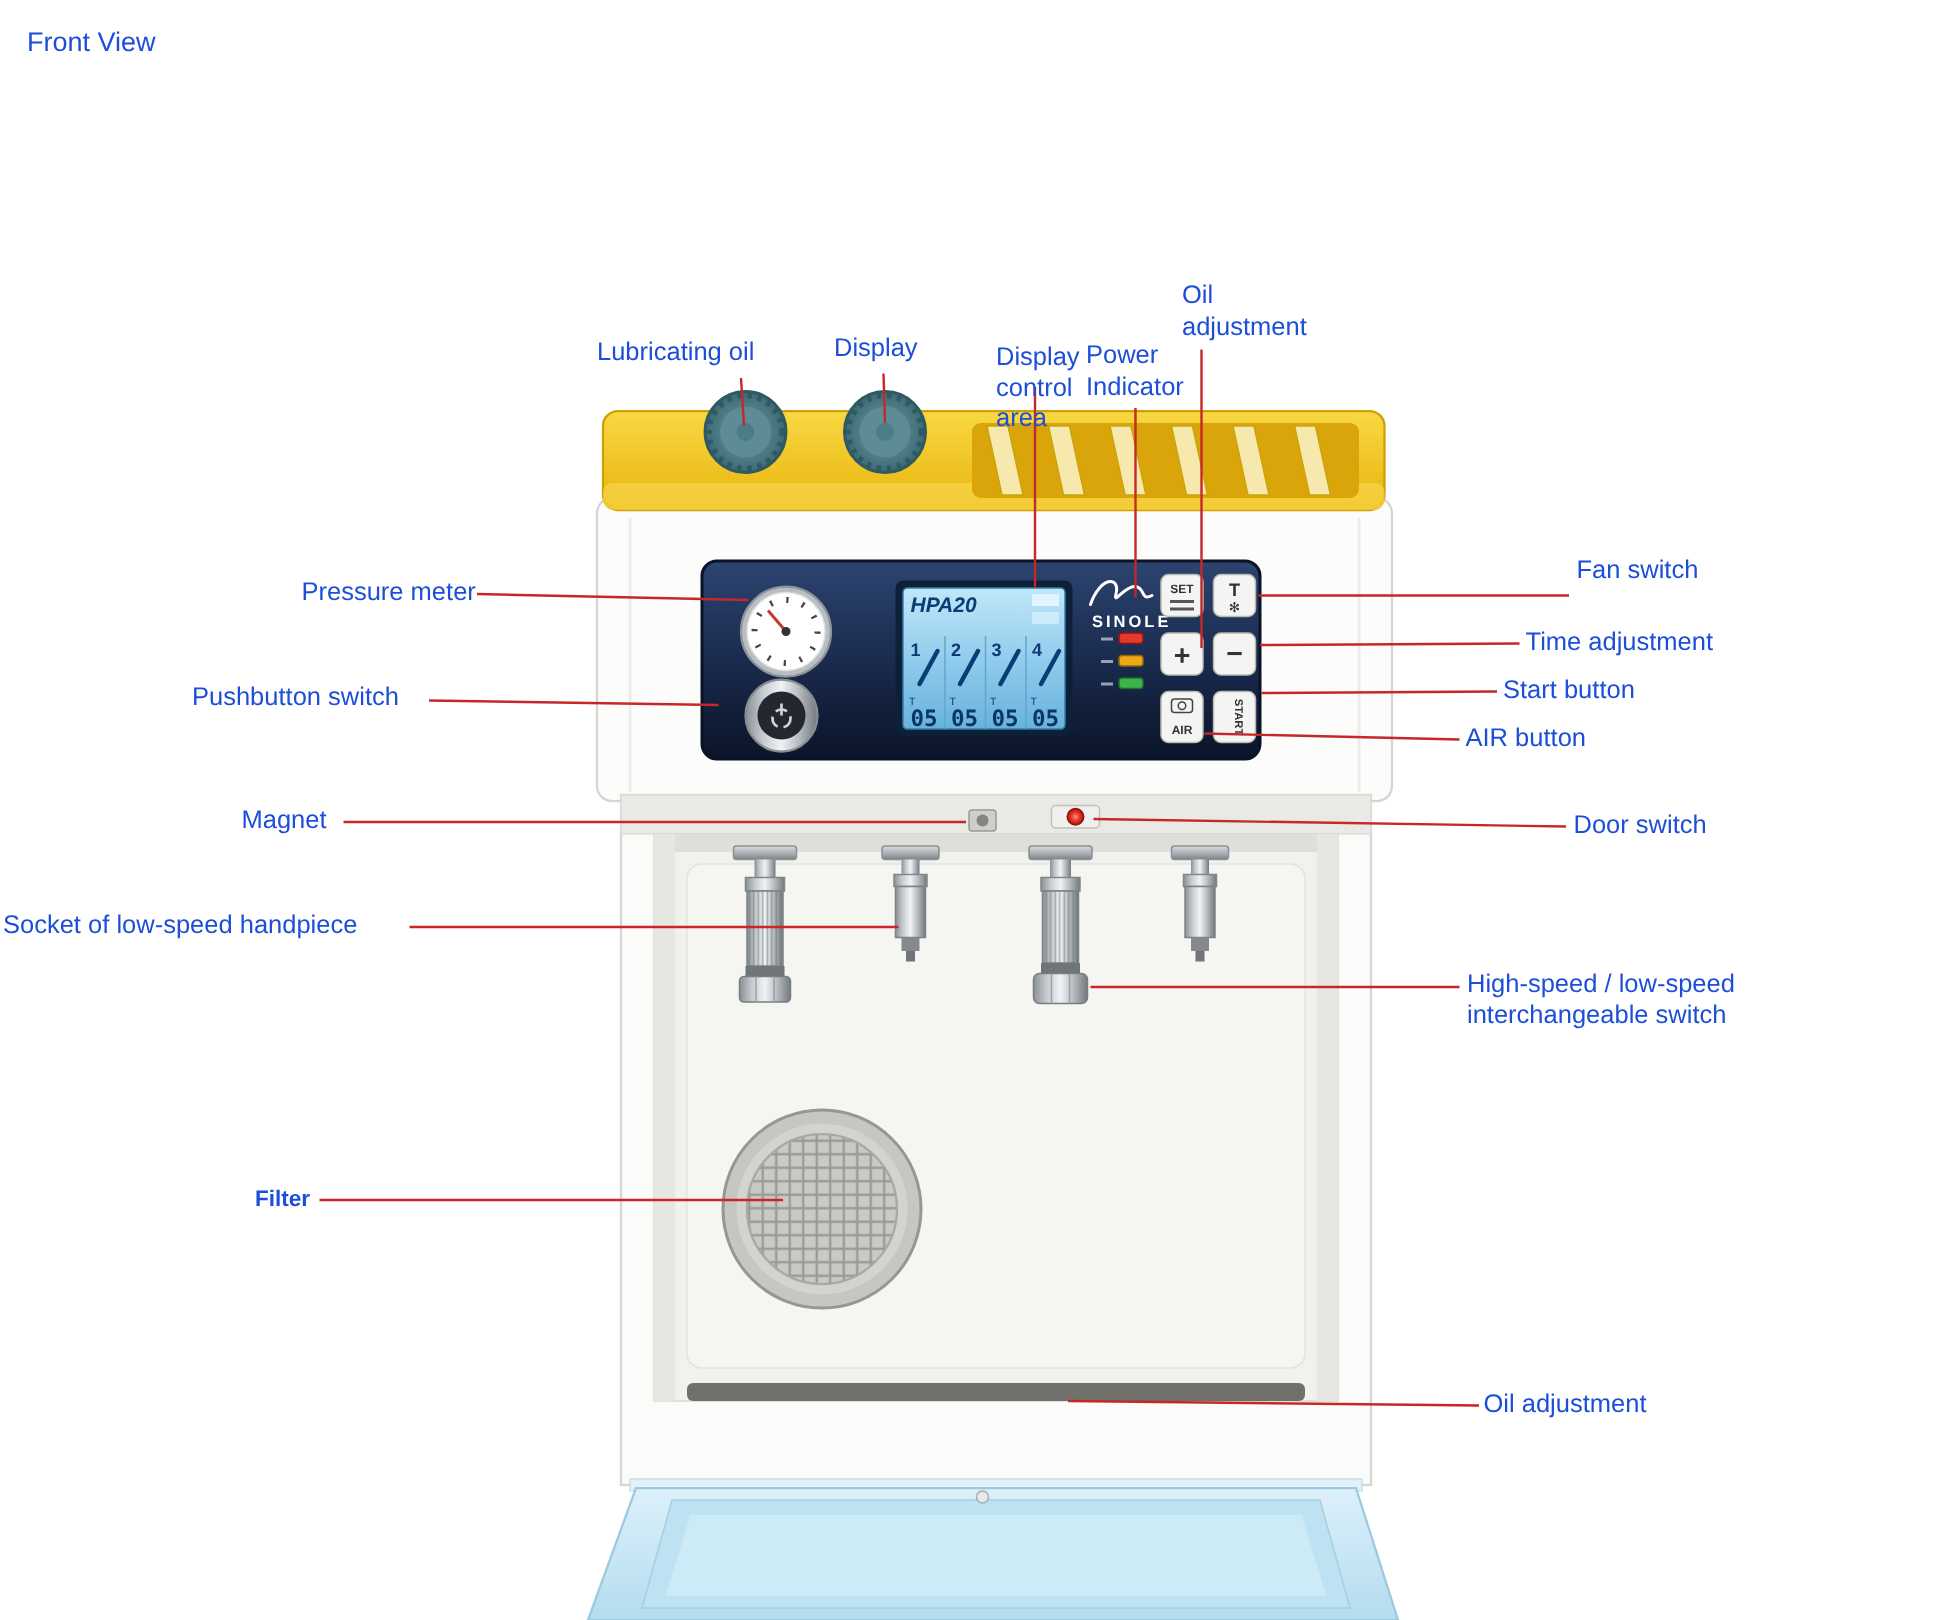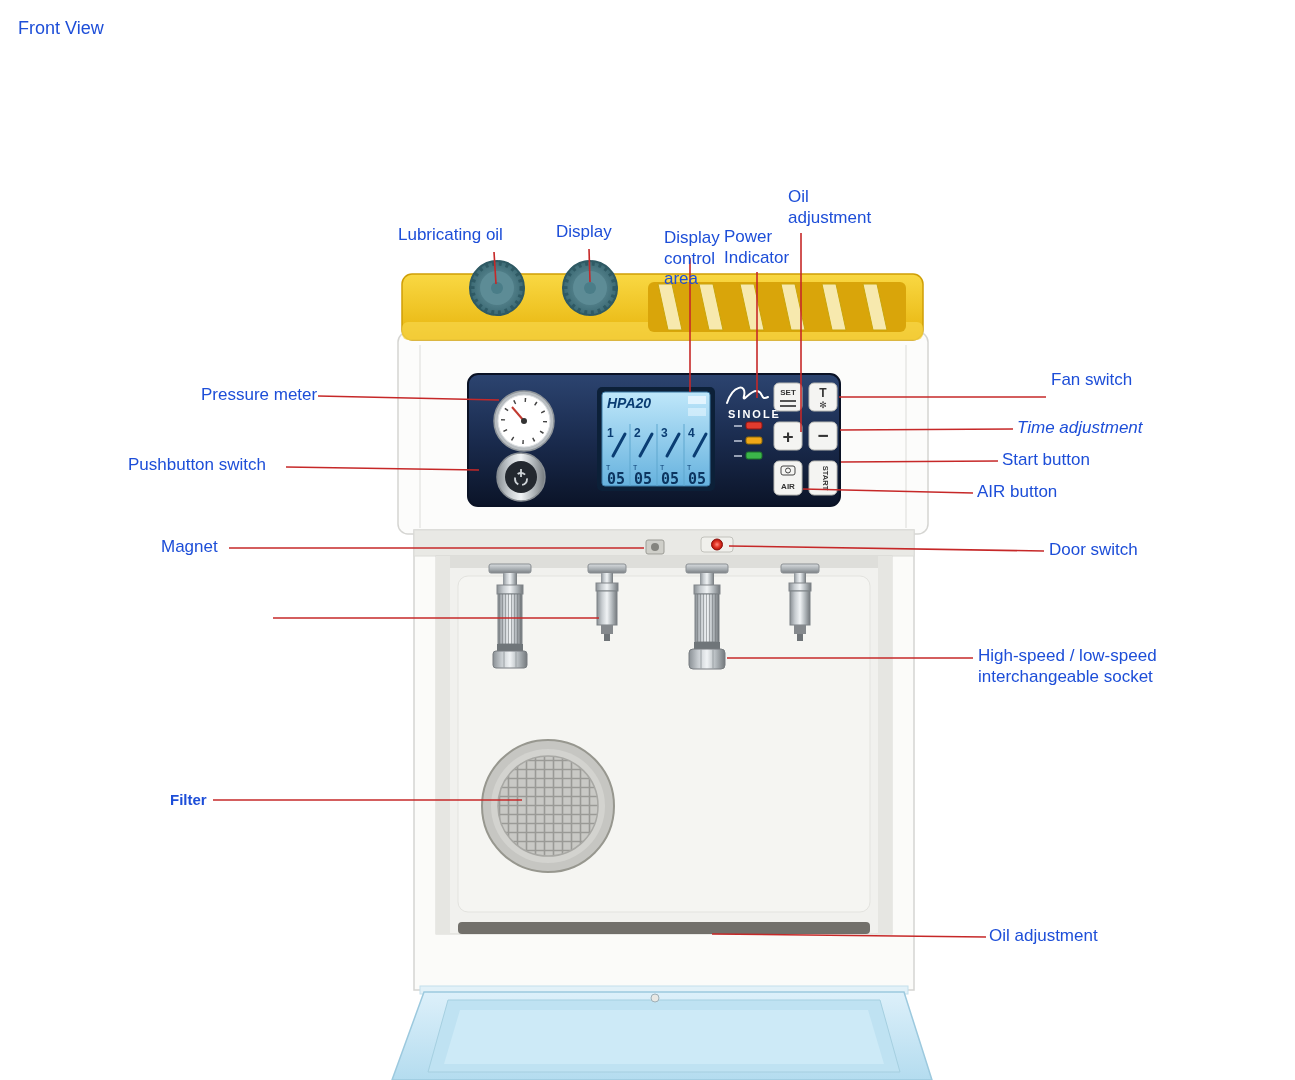--- a/index.html
+++ b/index.html
@@ -299,23 +299,24 @@
 
 <div class="lbl" style="left:398px;top:225px;width:125px;">Lubricating oil</div>
 <div class="lbl" style="left:556px;top:222px;">Display</div>
 <div class="lbl" style="left:664px;top:180px;width:70px;margin-top:48px;">Display control area</div>
 <div class="lbl" style="left:724px;top:227px;width:82px;">Power Indicator</div>
 <div class="lbl" style="left:788px;top:187px;width:95px;">Oil adjustment</div>
 
 <div class="lbl" style="left:181px;top:385px;margin-left:20px;">Pressure meter</div>
 <div class="lbl" style="left:128px;top:455px;">Pushbutton switch</div>
 <div class="lbl" style="left:161px;top:537px;">Magnet</div>
+<div class="lbl" style="left:2px;top:607px;width:280px;">Socket of low-speed handpiece</div>
 <div class="lbl bold" style="left:170px;top:791px;">Filter</div>
 
 <div class="lbl" style="left:1051px;top:370px;">Fan switch</div>
-<div class="lbl" style="left:1017px;top:418px;font-style:italic;">Time adjustment</div>
+<div class="lbl" style="left:1017px;top:418px;">Time adjustment</div>
 <div class="lbl" style="left:1002px;top:450px;">Start button</div>
 <div class="lbl" style="left:977px;top:482px;">AIR button</div>
 <div class="lbl" style="left:1049px;top:540px;">Door switch</div>
-<div class="lbl" style="left:978px;top:646px;width:210px;">High-speed / low-speed interchangeable socket</div>
+<div class="lbl" style="left:978px;top:646px;width:210px;">High-speed / low-speed interchangeable switch</div>
 <div class="lbl" style="left:989px;top:926px;">Oil adjustment</div>
 
 </div>
 
 </body></html>

